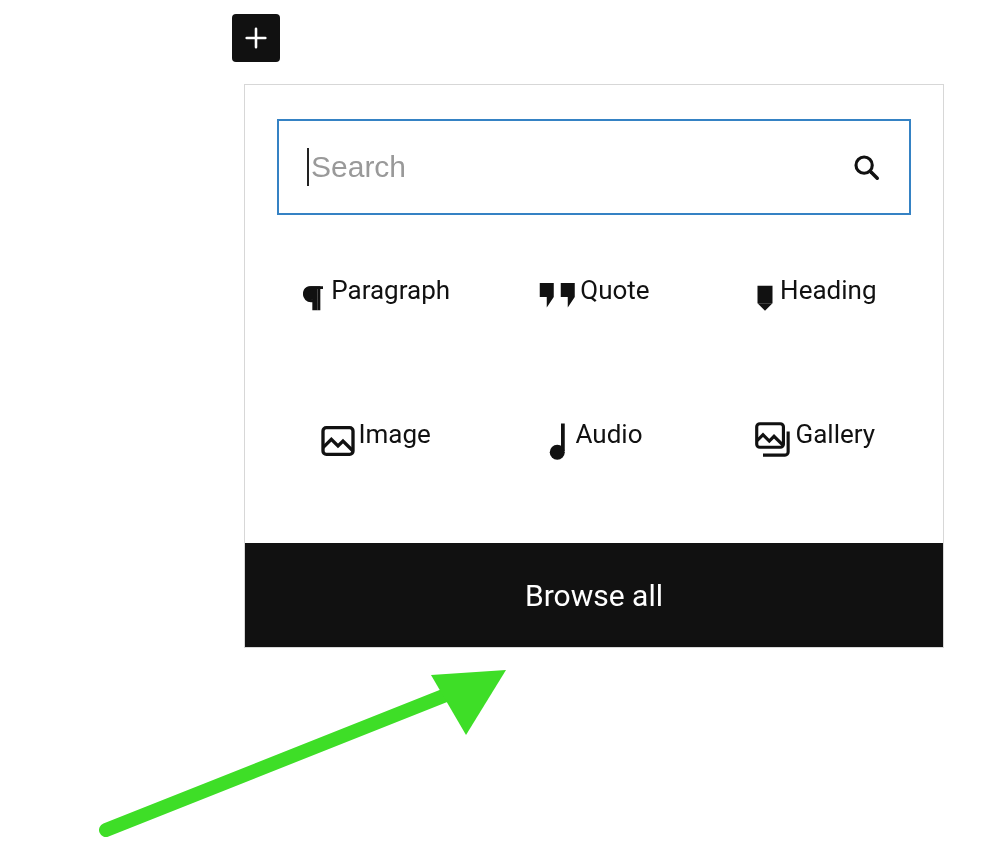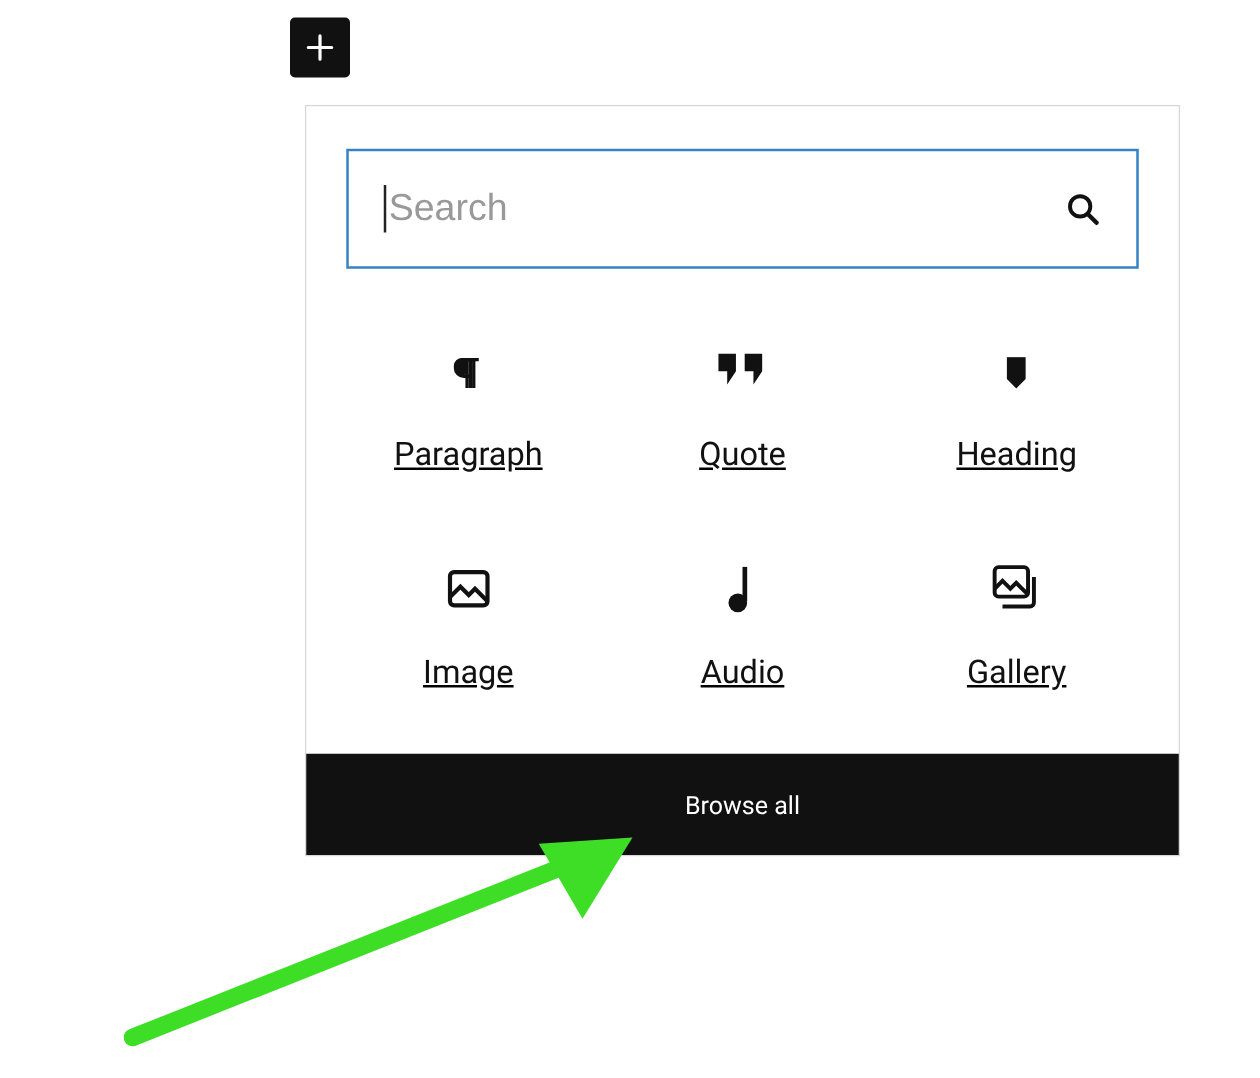--- a/index.html
+++ b/index.html
@@ -73,43 +73,41 @@
       cursor: pointer;
     }
     .blocks-grid {
       display: grid;
       grid-template-columns: repeat(3, 1fr);
       padding: 30px 20px 40px 20px;
       row-gap: 50px;
     }
     .block-item {
       display: flex;
-      flex-direction: column;
-      align-items: center;
+      flex-direction: row;
       justify-content: center;
       cursor: pointer;
       padding: 10px 0;
-      text-decoration: underline;
     }
     .block-icon {
       height: 44px;
       display: flex;
       align-items: center;
       justify-content: center;
       margin-bottom: 30px;
     }
     .block-label {
       font-size: 26px;
       color: #111;
     }
     .browse-all {
       background: #111111;
       color: #ffffff;
-      font-size: 20px;
-      height: 81px;
+      font-size: 30px;
+      height: 104px;
       display: flex;
       align-items: center;
       justify-content: center;
       cursor: pointer;
     }
     .arrow-annotation {
       position: absolute;
       left: 96px;
       top: 645px;
       pointer-events: none;

